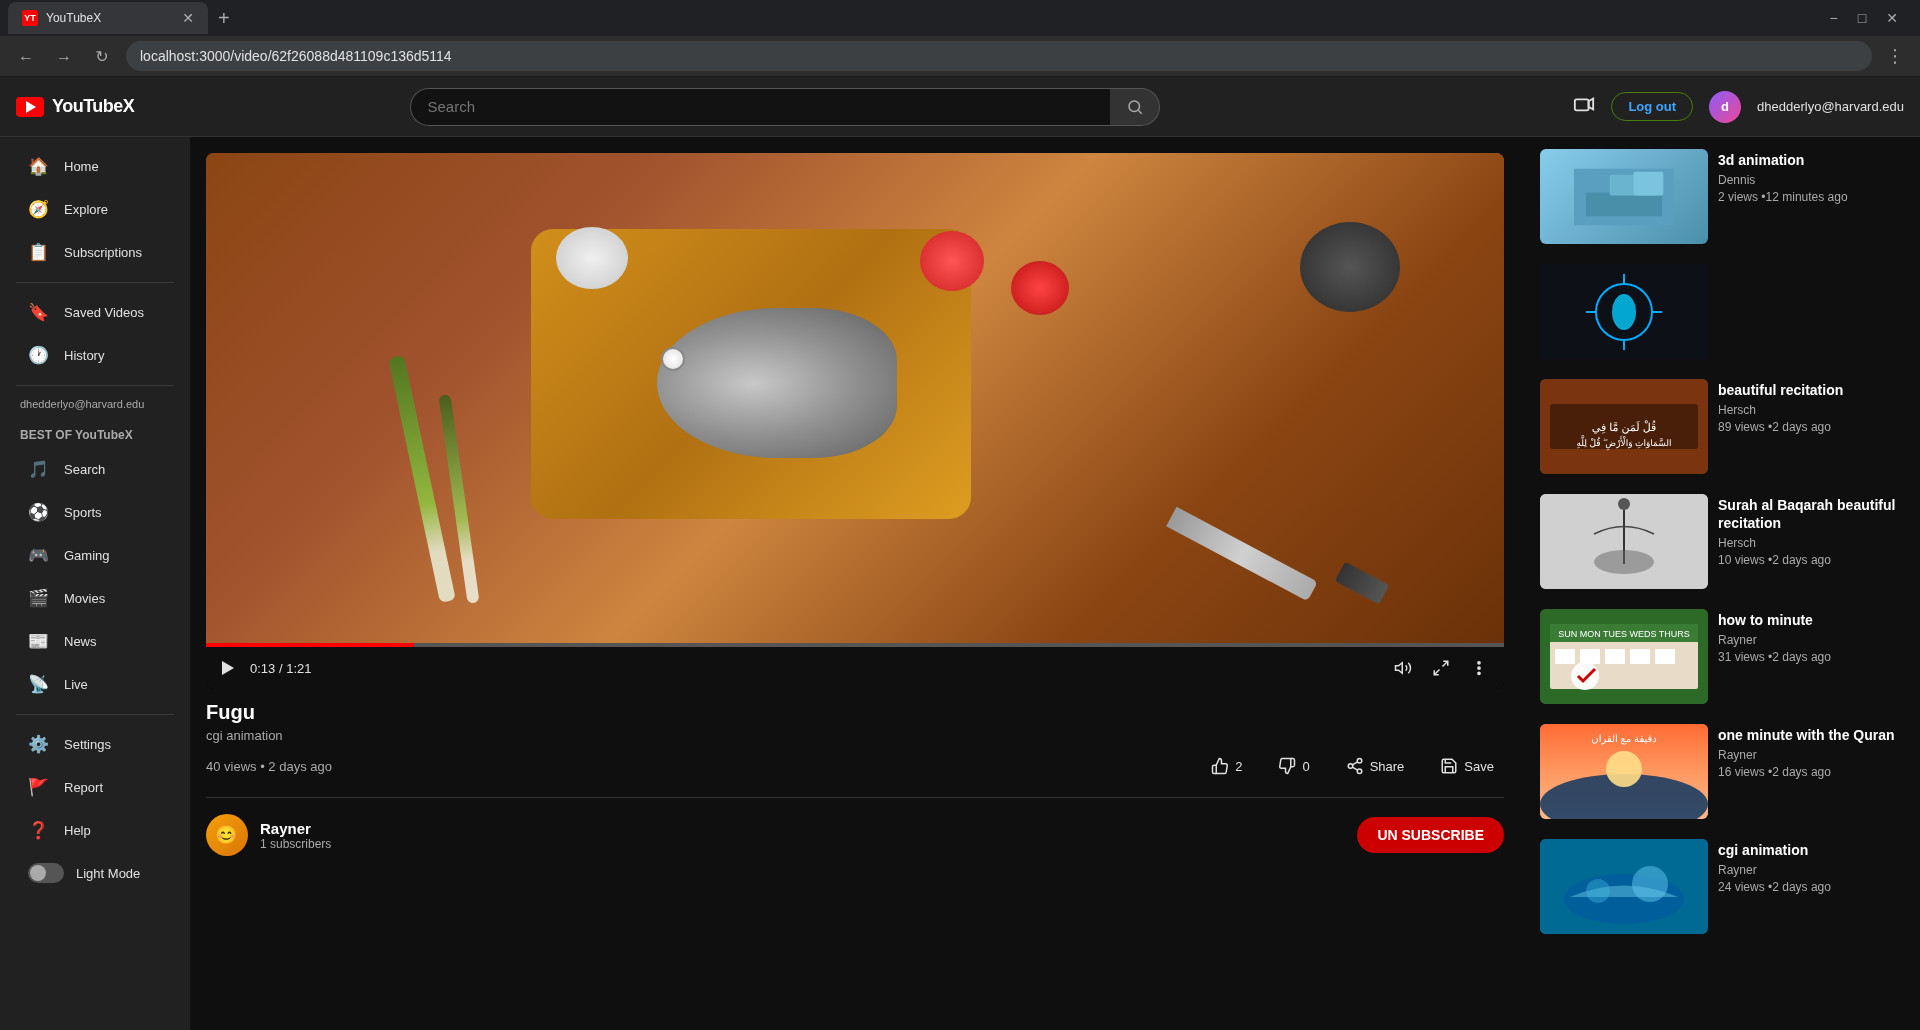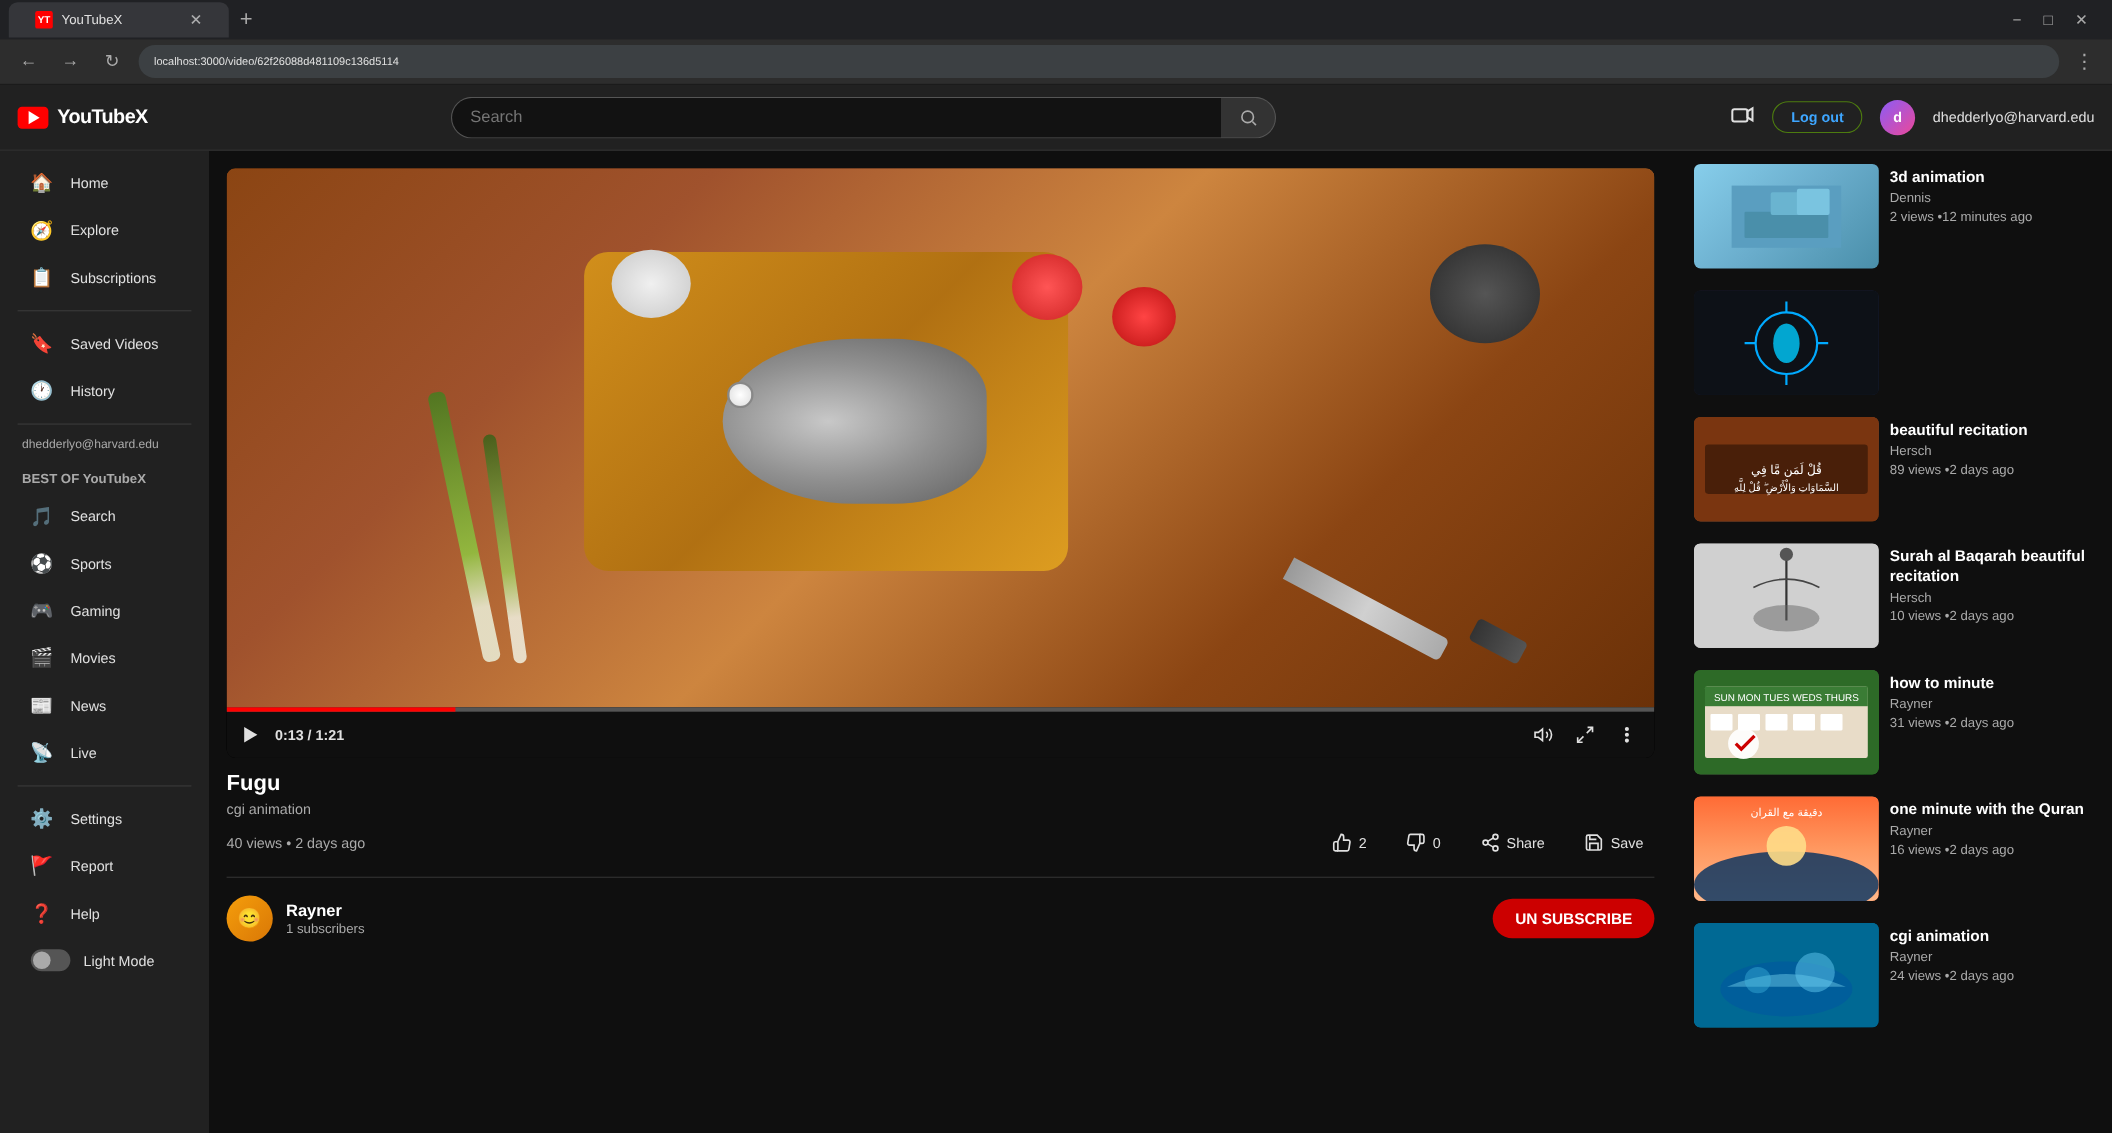--- a/index.html
+++ b/index.html
@@ -1,30 +1,30 @@
 <!DOCTYPE html>
 <html><head>
   <meta charset="utf-8">
   <style>
     * { margin: 0; padding: 0; box-sizing: border-box; }
     body { background: #0f0f0f; color: #e0e0e0; font-family: 'Segoe UI', Arial, sans-serif; font-size: 13px; display: flex; flex-direction: column; height: 1030px; overflow: hidden; }
 
     
     .browser-chrome { background: #2d2d2d; border-bottom: 1px solid #1a1a1a; flex-shrink: 0; }
     .tab-bar { display: flex; align-items: center; height: 36px; padding: 0 8px; background: #202124; }
-    .tab { display: flex; align-items: center; background: #35363a; border-radius: 8px 8px 0 0; padding: 0 24px; height: 32px; min-width: 200px; font-size: 12px; color: #e0e0e0; gap: 8px; }
+    .tab { display: flex; align-items: center; background: #35363a; border-radius: 8px 8px 0 0; padding: 0 14px; height: 32px; min-width: 200px; font-size: 12px; color: #e0e0e0; gap: 8px; }
     .tab-favicon { width: 16px; height: 16px; background: #ff0000; border-radius: 2px; display: flex; align-items: center; justify-content: center; font-size: 9px; color: white; font-weight: bold; }
     .tab-close { margin-left: auto; cursor: pointer; opacity: 0.7; font-size: 14px; }
     .tab-add { background: none; border: none; color: #aaa; font-size: 20px; margin-left: 4px; cursor: pointer; padding: 0 6px; }
     .tab-controls { margin-left: auto; display: flex; gap: 8px; color: #aaa; font-size: 14px; padding: 0 8px; }
     .tc-btn { cursor: pointer; padding: 2px 6px; }
 
     .address-bar { display: flex; align-items: center; height: 40px; padding: 4px 12px; gap: 10px; background: #2d2d2d; }
     .nav-btn { background: none; border: none; color: #aaa; font-size: 16px; cursor: pointer; width: 28px; height: 28px; border-radius: 50%; display: flex; align-items: center; justify-content: center; }
-    .url-bar { flex: 1; background: #3c4043; border: none; border-radius: 20px; height: 30px; padding: 0 14px; color: #e0e0e0; font-size: 10px; outline: none; }
+    .url-bar { flex: 1; background: #3c4043; border: none; border-radius: 20px; height: 30px; padding: 0 14px; color: #e0e0e0; font-size: 14px; outline: none; }
     .menu-btn { background: none; border: none; color: #aaa; font-size: 18px; cursor: pointer; padding: 0 4px; }
 
     
     .app { display: flex; flex-direction: column; flex: 1; overflow: hidden; }
 
     
     .header { background: #212121; display: flex; align-items: center; height: 60px; padding: 0 16px; gap: 16px; border-bottom: 1px solid #333; flex-shrink: 0; z-index: 10; }
     .logo-area { display: flex; align-items: center; gap: 8px; min-width: 180px; }
     .yt-icon { background: #ff0000; border-radius: 4px; width: 28px; height: 20px; display: flex; align-items: center; justify-content: center; }
     .yt-play { width: 0; height: 0; border-top: 6px solid transparent; border-bottom: 6px solid transparent; border-left: 10px solid white; margin-left: 2px; }
@@ -67,21 +67,21 @@
 
     .video-player-container { background: #000; border-radius: 8px; overflow: hidden; position: relative; width: 100%; }
     .video-frame { width: 100%; height: 490px; background: linear-gradient(135deg, #8B4513 0%, #A0522D 30%, #CD853F 60%, #8B4513 100%); position: relative; overflow: hidden; display: flex; align-items: center; justify-content: center; }
 
     .video-controls { background: #0f0f0f; padding: 0; }
     .progress-bar-container { width: 100%; height: 4px; background: #555; cursor: pointer; position: relative; }
     .progress-bar-fill { height: 100%; background: #ff0000; width: 16%; }
     .controls-row { display: flex; align-items: center; padding: 8px 12px; gap: 12px; }
     .ctrl-btn { background: none; border: none; color: #e0e0e0; cursor: pointer; font-size: 16px; padding: 4px; display: flex; align-items: center; justify-content: center; }
     .play-icon { width: 0; height: 0; border-top: 7px solid transparent; border-bottom: 7px solid transparent; border-left: 12px solid #e0e0e0; }
-    .time-display { font-size: 13px; color: #e0e0e0; white-space: nowrap; font-weight: bold; }
+    .time-display { font-size: 13px; color: #e0e0e0; white-space: nowrap; }
     .controls-right { margin-left: auto; display: flex; align-items: center; gap: 12px; }
 
     .video-info { padding: 12px 0; }
     .video-title { font-size: 20px; font-weight: 600; color: #ffffff; margin-bottom: 4px; }
     .video-category { font-size: 13px; color: #aaa; margin-bottom: 8px; }
     .video-meta-row { display: flex; align-items: center; gap: 12px; }
     .video-views { font-size: 13px; color: #aaa; }
     .video-actions { margin-left: auto; display: flex; align-items: center; gap: 16px; }
     .action-btn { background: none; border: none; color: #e0e0e0; cursor: pointer; display: flex; align-items: center; gap: 6px; font-size: 13px; padding: 6px 10px; border-radius: 20px; }
 

